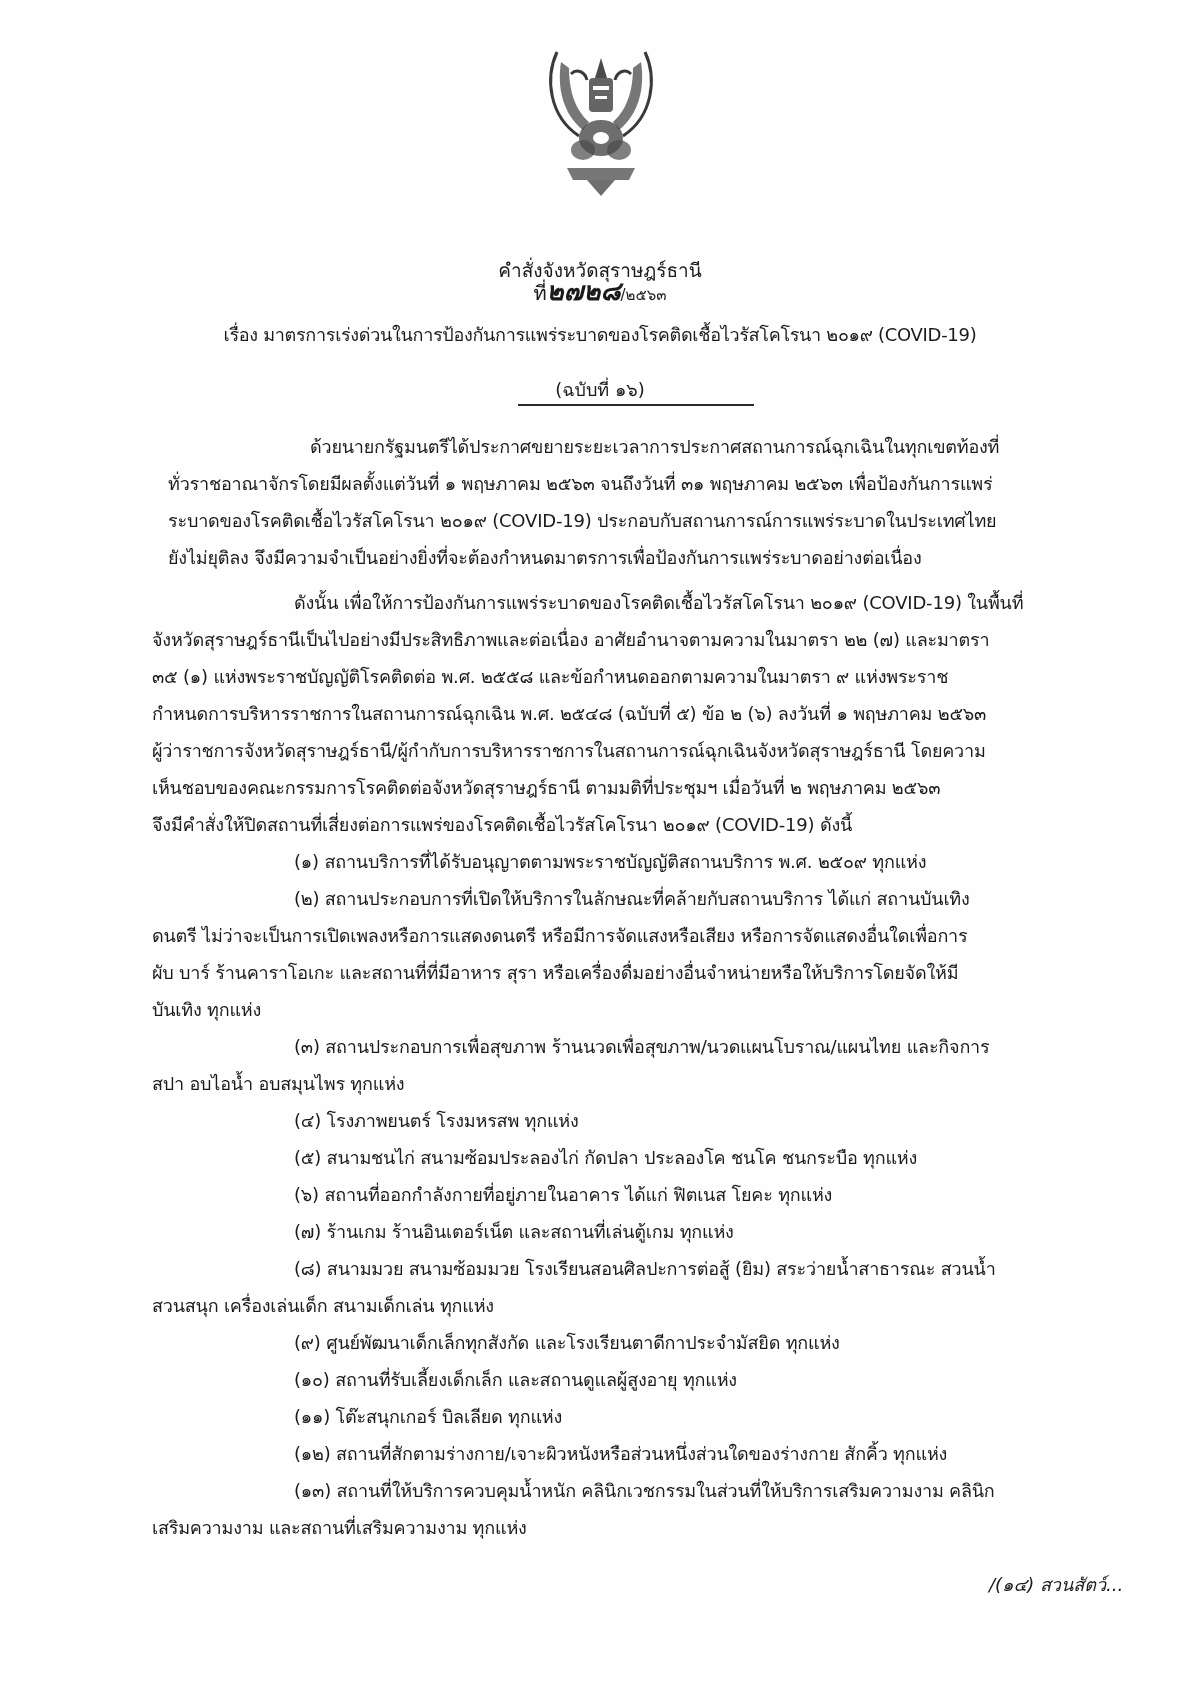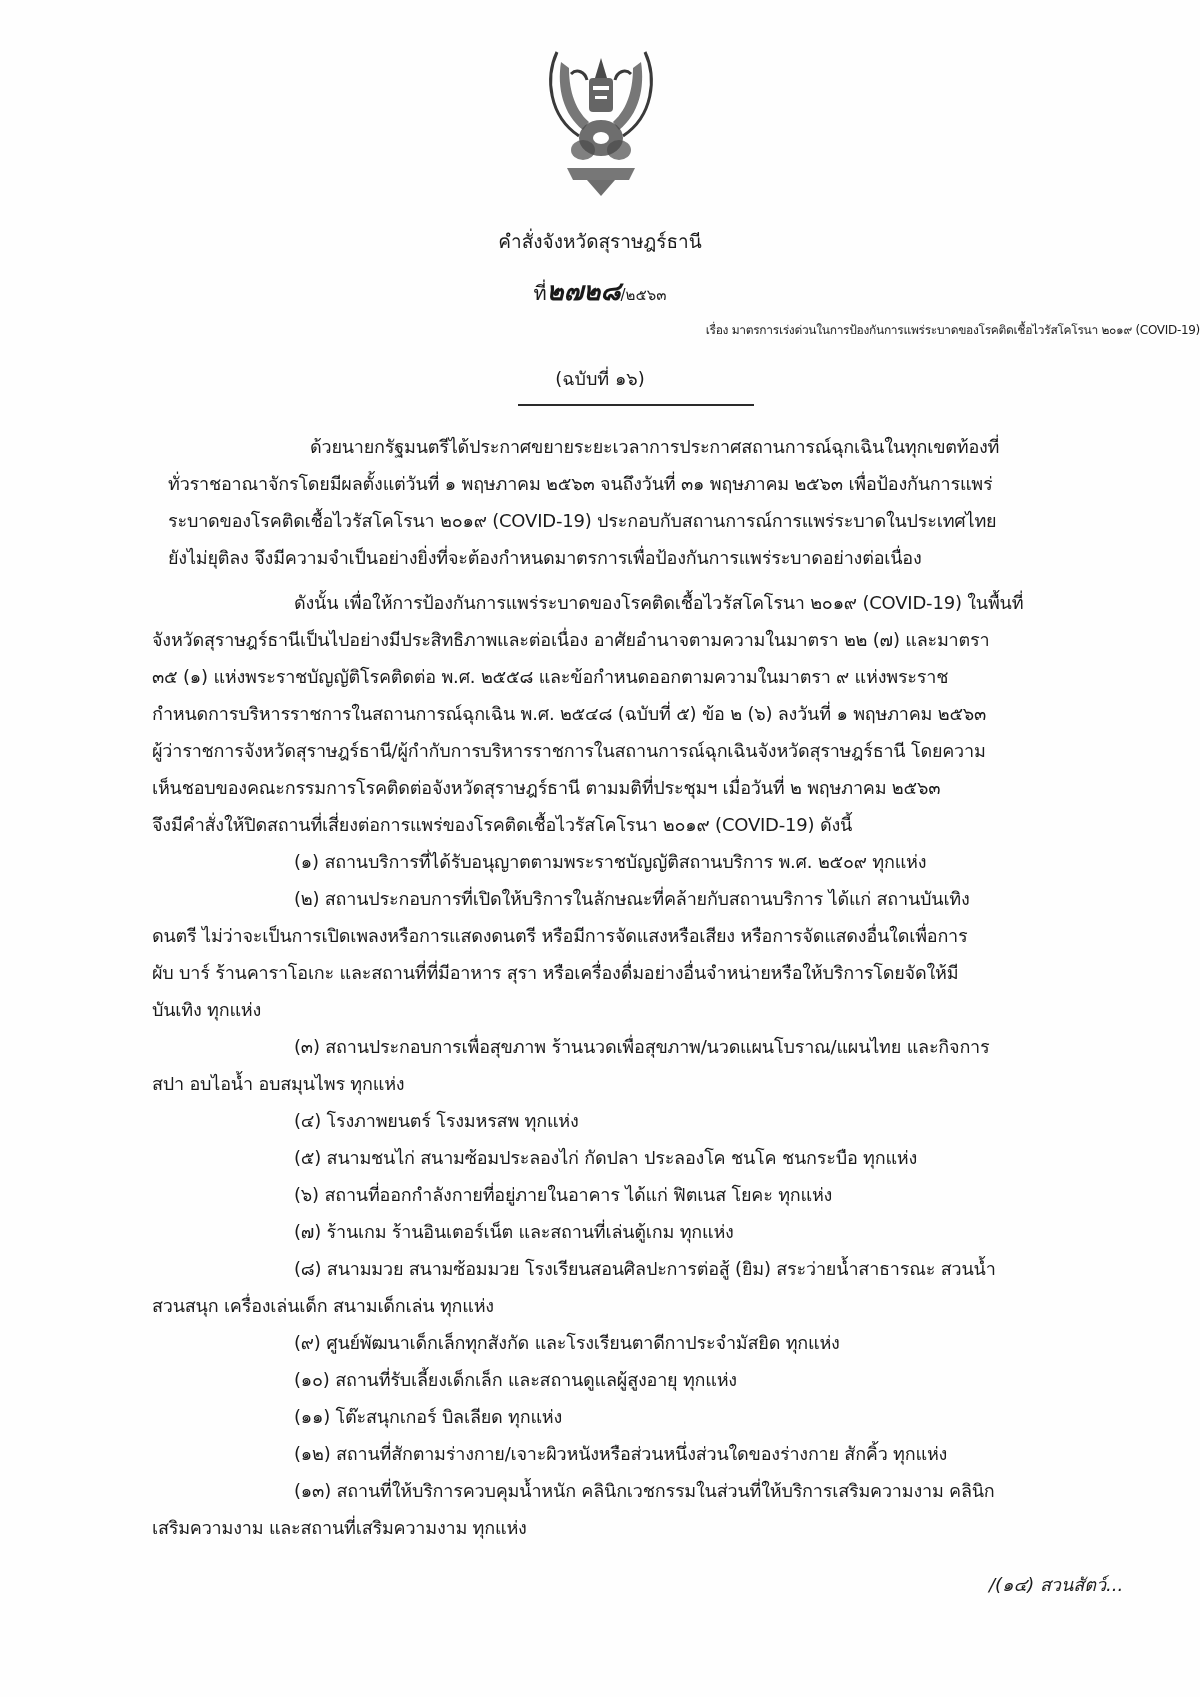--- a/index.html
+++ b/index.html
@@ -29,26 +29,26 @@
       width: 116px;
       height: 160px;
     }
     .center-line {
       position: absolute;
       left: 0;
       width: 1200px;
       text-align: center;
       white-space: nowrap;
     }
-    .h-title { top: 226px; font-size: 19px; }
+    .h-title { top: 255px; font-size: 19px; }
     .h-number { top: 270px; font-size: 20px; }
     .h-number .bignum { font-size: 26px; font-weight: bold; font-style: italic; }
     .h-number .smallnum { font-size: 15px; text-align: center; }
-    .h-subject { top: 320px; font-size: 12px; letter-spacing: -0.3px; text-align: right; }
-    .h-edition { top: 364px; font-size: 18px; text-align: center; }
+    .h-subject { top: 320px; font-size: 18px; letter-spacing: -0.3px; }
+    .h-edition { top: 375px; font-size: 18px; text-align: center; }
     .rule {
       position: absolute;
       left: 518px;
       top: 404px;
       width: 236px;
       height: 2px;
       background: #2a2a2a;
     }
     .para {
       position: absolute;

